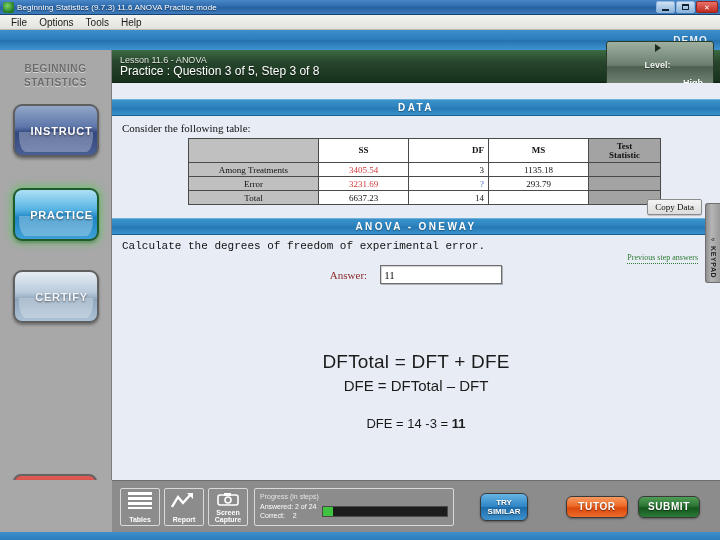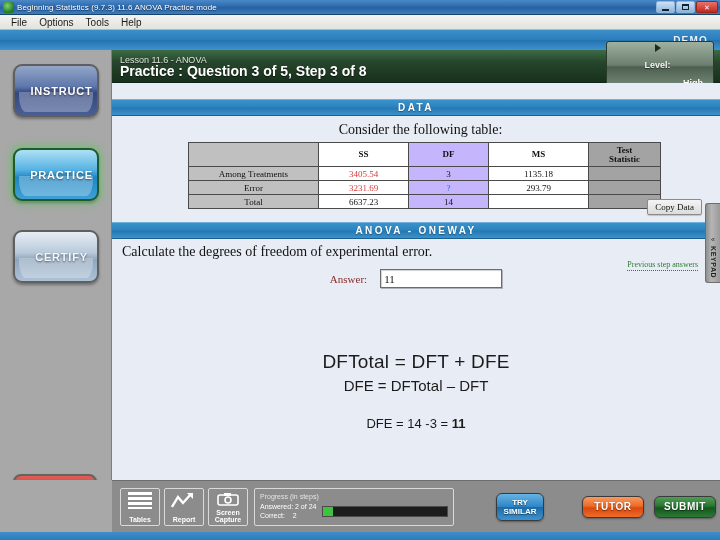--- a/index.html
+++ b/index.html
@@ -123,21 +123,21 @@
   
   .lesson-header {
     position: absolute; left: 112px; top: 50px; width: 608px; height: 33px;
     background: linear-gradient(to bottom, #3d6b44 0%, #27452c 38%, #16301c 100%);
     display: flex; align-items: center; justify-content: space-between;
     padding: 0 6px 0 8px;
     border-bottom: 1px solid #0e2414;
   }
   .lesson-lines { line-height: 11px; }
   .lesson-l1 { color: #dfe8df; font-size: 9px; text-shadow: 0 1px 1px rgba(0,0,0,.6); }
-  .lesson-l2 { color: #ffffff; font-size: 14px; text-shadow: 0 1px 1px rgba(0,0,0,.6); font-weight: bold; }
+  .lesson-l2 { color: #ffffff; font-size: 12px; text-shadow: 0 1px 1px rgba(0,0,0,.6); }
   .level-box {
     display: flex; align-items: center; gap: 8px;
     background: linear-gradient(to bottom, #9fb0a0, #6c7f6e 48%, #4d6050 52%, #7d8f7e);
     border: 1px solid #2a3d2c; border-radius: 3px;
     padding: 2px 10px 2px 5px; min-width: 108px; flex-direction: column;
   }
   .level-arrow {
     width: 0; height: 0; border-left: 6px solid #1d2b1f;
     border-top: 4px solid transparent; border-bottom: 4px solid transparent;
   }
@@ -154,41 +154,40 @@
     height: 17px; width: 100%;
     background: linear-gradient(to bottom, #3b93cb 0%, #2b82bd 48%, #2478b4 52%, #3a92cb 100%);
     display: flex; align-items: center; justify-content: center;
     border-top: 1px solid #6fb0dc; border-bottom: 1px solid #1a5e92; margin-top: 16px;
   }
   .section-bar span {
     color: #ffffff; font-size: 10px; font-weight: bold; letter-spacing: 2.4px;
     text-shadow: 0 1px 1px rgba(0,0,0,.35);
   }
   .consider {
-    margin: 6px 1px 0 10px; font-size: 14px; color: #111;
+    margin: 6px 1px 0 10px; font-size: 11px; color: #111;
     font-family: "Liberation Serif", serif;
-    text-align: center;
   }
 
   
   .tbl-wrap { margin-top: 4px; padding-left: 76px; }
   table.anova {
     border-collapse: collapse;
     font-family: "Liberation Serif", serif;
     font-size: 9px; color: #111;
   }
   table.anova td, table.anova th {
     border: 1px solid #4a4a4a; text-align: center; padding: 1px 4px;
     height: 14px; font-weight: normal;
   }
   table.anova thead th { background: #c0c0c0; font-weight: bold; height: 24px; line-height: 9px; }
   table.anova .corner { background: #c0c0c0; border: 1px solid #4a4a4a; width: 130px; }
   table.anova .rowlab { background: #c0c0c0; width: 130px; }
   table.anova .c-ss { width: 90px; background: #fff; }
-  table.anova .c-df { width: 80px; background: #c4b5fd; }
+  table.anova .c-df { width: 80px; background: #ffffff; text-align: right; }
   table.anova .c-ms { width: 100px; background: #fff; }
   table.anova .c-ts { width: 72px; background: #a3a3a3; }
   .red { color: #d33a3a; }
   .blue { color: #3a5fd3; }
 
   .copy-data {
     position: absolute; right: 18px; top: 116px;
     font-family: "Liberation Serif", serif; font-size: 9px; color: #111;
     background: linear-gradient(to bottom, #f4f4f4, #dcdcdc);
     border: 1px solid #8b8b8b; border-radius: 2px;
@@ -208,22 +207,22 @@
   .keypad-tab .chev {
     font-size: 7px; color: #2b2b2b; margin-bottom: 3px; margin-top: 3px;
   }
   .keypad-tab .kp-label {
     writing-mode: vertical-rl; text-orientation: mixed;
     font-size: 7px; font-weight: bold; color: #1f1f1f; letter-spacing: .6px;
   }
 
   
   .question-text {
-    margin: 5px 0 0 10px; font-size: 14px; color: #111;
-    font-family: Liberation Serif, serif;
+    margin: 5px 0 0 10px; font-size: 11px; color: #111;
+    font-family: Liberation Mono, monospace;
     display: inline-block;
   }
   .prev-step {
     position: absolute; right: 22px; font-size: 8px; color: #2f7a35;
     font-family: "Liberation Serif", serif;
     border-bottom: 1px dotted #2f7a35; padding-bottom: 1px;
   }
   .answer-row {
     margin-top: 14px; display: flex; align-items: center; justify-content: center;
   }
@@ -272,21 +271,21 @@
   }
   .prog-title { font-size: 7px; color: #e4e4e4; margin-bottom: 2px; }
   .prog-body { display: flex; align-items: center; gap: 6px; }
   .prog-stats { font-size: 7px; line-height: 9px; white-space: nowrap; }
   .prog-bar {
     flex: 1; height: 11px; background: #1c1c1c; border: 1px solid #4a4a4a;
     position: relative; overflow: hidden;
   }
   .prog-fill { height: 100%; background: #3fc23f; }
 
-  .action-group { display: flex; align-items: center; margin-left: auto; margin-right: 4px; gap: 10px; }
+  .action-group { display: flex; align-items: center; margin-left: auto; margin-right: 20px; gap: 10px; }
   .abtn {
     border-radius: 6px; border: 1px solid #3a3a3a;
     display: flex; flex-direction: column; align-items: center; justify-content: center;
     color: #fff; font-weight: bold; text-shadow: 0 1px 1px rgba(0,0,0,.5);
     box-shadow: 0 1px 2px rgba(0,0,0,.35);
   }
   .abtn.try {
     width: 48px; height: 28px; font-size: 8px; line-height: 9px;
     background: linear-gradient(to bottom, #67b4e4 0%, #2f85c6 48%, #1d6ba8 52%, #3d93cf 100%);
   }
@@ -334,20 +333,24 @@
     <div class="menu-item">Options</div>
     <div class="menu-item">Tools</div>
     <div class="menu-item">Help</div>
   </div>
 
   <div class="appband">
     <div class="demo-text">DEMO</div>
   </div>
 
   <div class="sidebar">
+    <div class="brand">
+      <div>BEGINNING</div>
+      <div>STATISTICS</div>
+    </div>
     <div class="navbtn instruct">
       <span>INSTRUCT</span>
     </div>
     <div class="navbtn practice">
       <span>PRACTICE</span>
     </div>
     <div class="navbtn certify">
       <span>CERTIFY</span>
     </div>
     <div class="endbtn">

